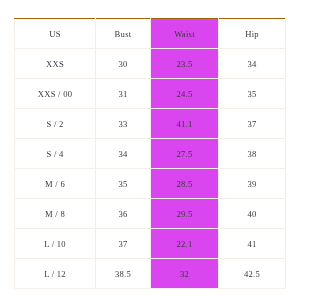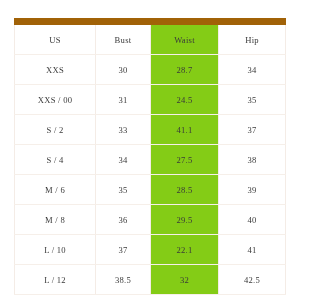--- a/index.html
+++ b/index.html
@@ -50,26 +50,26 @@
     border-right: 1px solid #f4ece6;
     border-bottom: 1px solid #f6efe9;
     background: #ffffff;
     white-space: nowrap;
   }
   table.size-chart th:first-child,
   table.size-chart td:first-child {
     border-left: 1px solid #f4ece6;
   }
   table.size-chart thead th {
-    border-top: 7px solid #a16207;
+    border-top: 1px solid #a16207;
   }
   
   table.size-chart th.waist-col,
   table.size-chart td.waist-col {
-    background: #84cc16;
+    background: #d946ef;
   }
   table.size-chart tbody tr:last-child td {
     border-bottom: 1px solid #f6efe9;
   }
 </style>
 </head>
 <body>
 
 <div class="page">
   <div class="table-wrap">
@@ -85,21 +85,21 @@
           <th>US</th>
           <th>Bust</th>
           <th class="waist-col">Waist</th>
           <th>Hip</th>
         </tr>
       </thead>
       <tbody id="chart-body">
           <tr>
             <td>XXS</td>
             <td>30</td>
-            <td class="waist-col">28.7</td>
+            <td class="waist-col">23.5</td>
             <td>34</td>
           </tr>
           <tr>
             <td>XXS / 00</td>
             <td>31</td>
             <td class="waist-col">24.5</td>
             <td>35</td>
           </tr>
           <tr>
             <td>S / 2</td>

